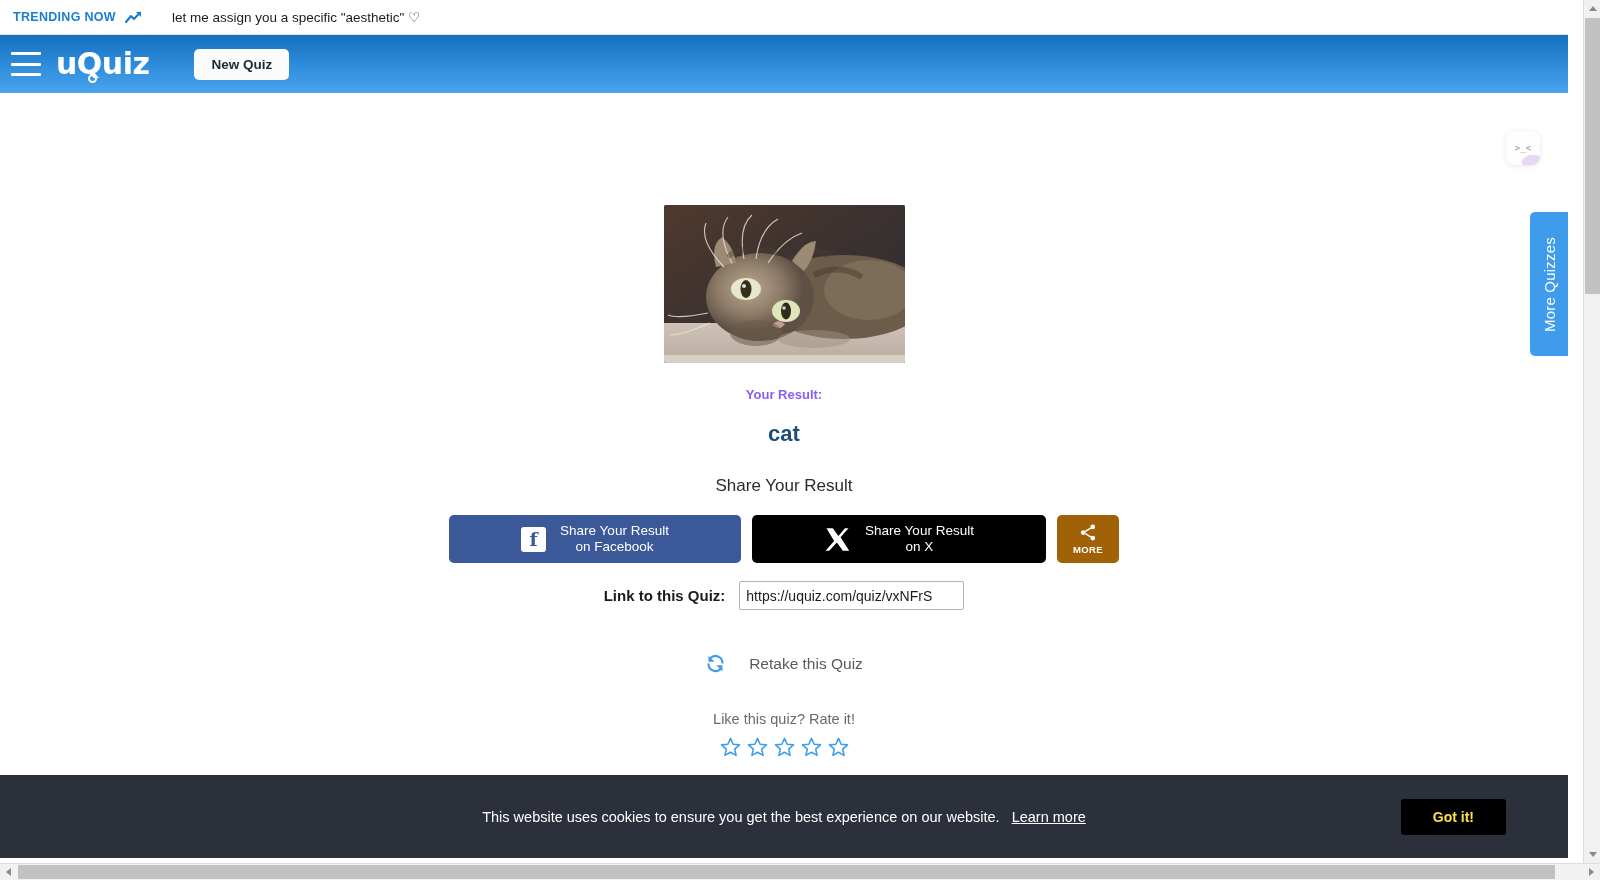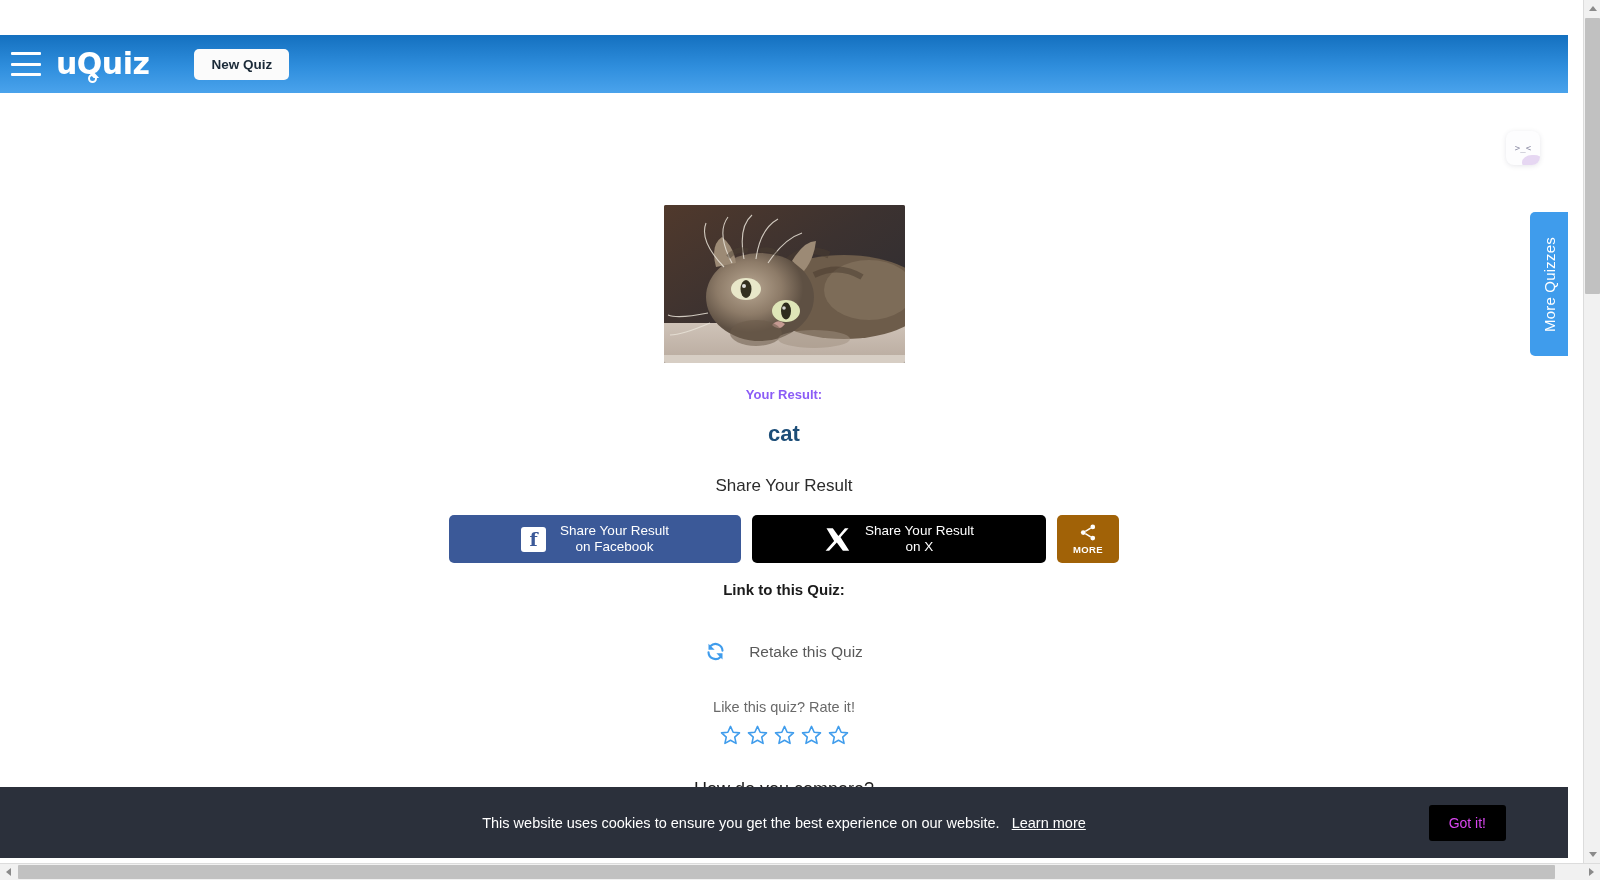--- a/index.html
+++ b/index.html
@@ -283,47 +283,47 @@
     white-space: nowrap;
     color: #ffffff;
     font-size: 15px;
     letter-spacing: .2px;
   }
 
   
   #cookie-banner {
     position: absolute;
     left: 0; bottom: 0;
-    width: 1568px; height: 71px;
+    width: 1568px; height: 83px;
     background: #2b303b;
     display: flex; align-items: center; margin-top: 32px;
   }
   #cookie-text {
     position: absolute;
     left: 0; right: 0;
     text-align: center;
     color: #ffffff;
     font-size: 14.5px;
   }
   #cookie-link {
     color: #ffffff;
     text-decoration: underline;
     margin-left: 8px;
     cursor: pointer;
   }
   #cookie-accept {
     position: absolute;
     right: 62px;
     background: #000000;
-    color: #d946ef;
+    color: #fde047;
     font-size: 14px;
-    font-weight: normal;
+    font-weight: bold;
     border: none;
     border-radius: 3px;
-    padding: 10px 20px;
+    padding: 10px 32px;
     cursor: pointer;
     font-family: "Liberation Sans", sans-serif;
   }
 
   
   #vscroll {
     position: absolute;
     right: 0; top: 0;
     width: 17px; height: 863px;
     background: #f1f1f1;
@@ -369,20 +369,30 @@
   .tri-left { border-top: 4px solid transparent; border-bottom: 4px solid transparent; border-right: 5px solid #8a8a8a; }
   .tri-right { border-top: 4px solid transparent; border-bottom: 4px solid transparent; border-left: 5px solid #8a8a8a; }
 </style>
 </head>
 <body>
 
 <div id="viewport">
 
   <div id="page">
 
+    <div id="trending-bar">
+      <span class="trending-label">TRENDING NOW</span>
+      <span class="trending-arrow">
+        <svg width="17" height="13" viewBox="0 0 17 13">
+          <polyline points="1,11 6,5 9,8 15,1.5" fill="none" stroke="#1a7ed6" stroke-width="2.1" stroke-linecap="round" stroke-linejoin="round"></polyline>
+          <polygon points="11,1 16,1 16,6" fill="#1a7ed6"></polygon>
+        </svg>
+      </span>
+      <span class="trending-text">let me assign you a specific "aesthetic" ♡</span>
+    </div>
 
     <div id="navbar">
       <div id="hamburger">
         <span></span>
           <span></span>
           <span></span>
       </div>
       <div id="logo">
         <span>uQuiz</span>
         <span class="q-lens"></span>
@@ -477,20 +487,21 @@
             <line x1="8.6" y1="10.6" x2="15.4" y2="6.4" stroke="#ffffff" stroke-width="2"></line>
             <line x1="8.6" y1="13.4" x2="15.4" y2="17.6" stroke="#ffffff" stroke-width="2"></line>
           </svg>
           <span id="more-label">MORE</span>
         </div>
 
       </div>
 
       <div id="link-row">
         <span id="link-label">Link to this Quiz:</span>
+        <input id="link-input" type="text" value="https://uquiz.com/quiz/vxNFrS" style="">
       </div>
 
       <div id="retake-row">
         <svg width="21" height="21" viewBox="0 0 24 24">
           <path d="M20 11a8 8 0 0 0-13.7-5.2" fill="none" stroke="#3f9cec" stroke-width="2.4" stroke-linecap="round"></path>
           <path d="M4 13a8 8 0 0 0 13.7 5.2" fill="none" stroke="#3f9cec" stroke-width="2.4" stroke-linecap="round"></path>
           <polygon points="4,3 4,10 11,10" fill="#3f9cec"></polygon>
           <polygon points="20,21 20,14 13,14" fill="#3f9cec"></polygon>
         </svg>
         <span id="retake-label">Retake this Quiz</span>

